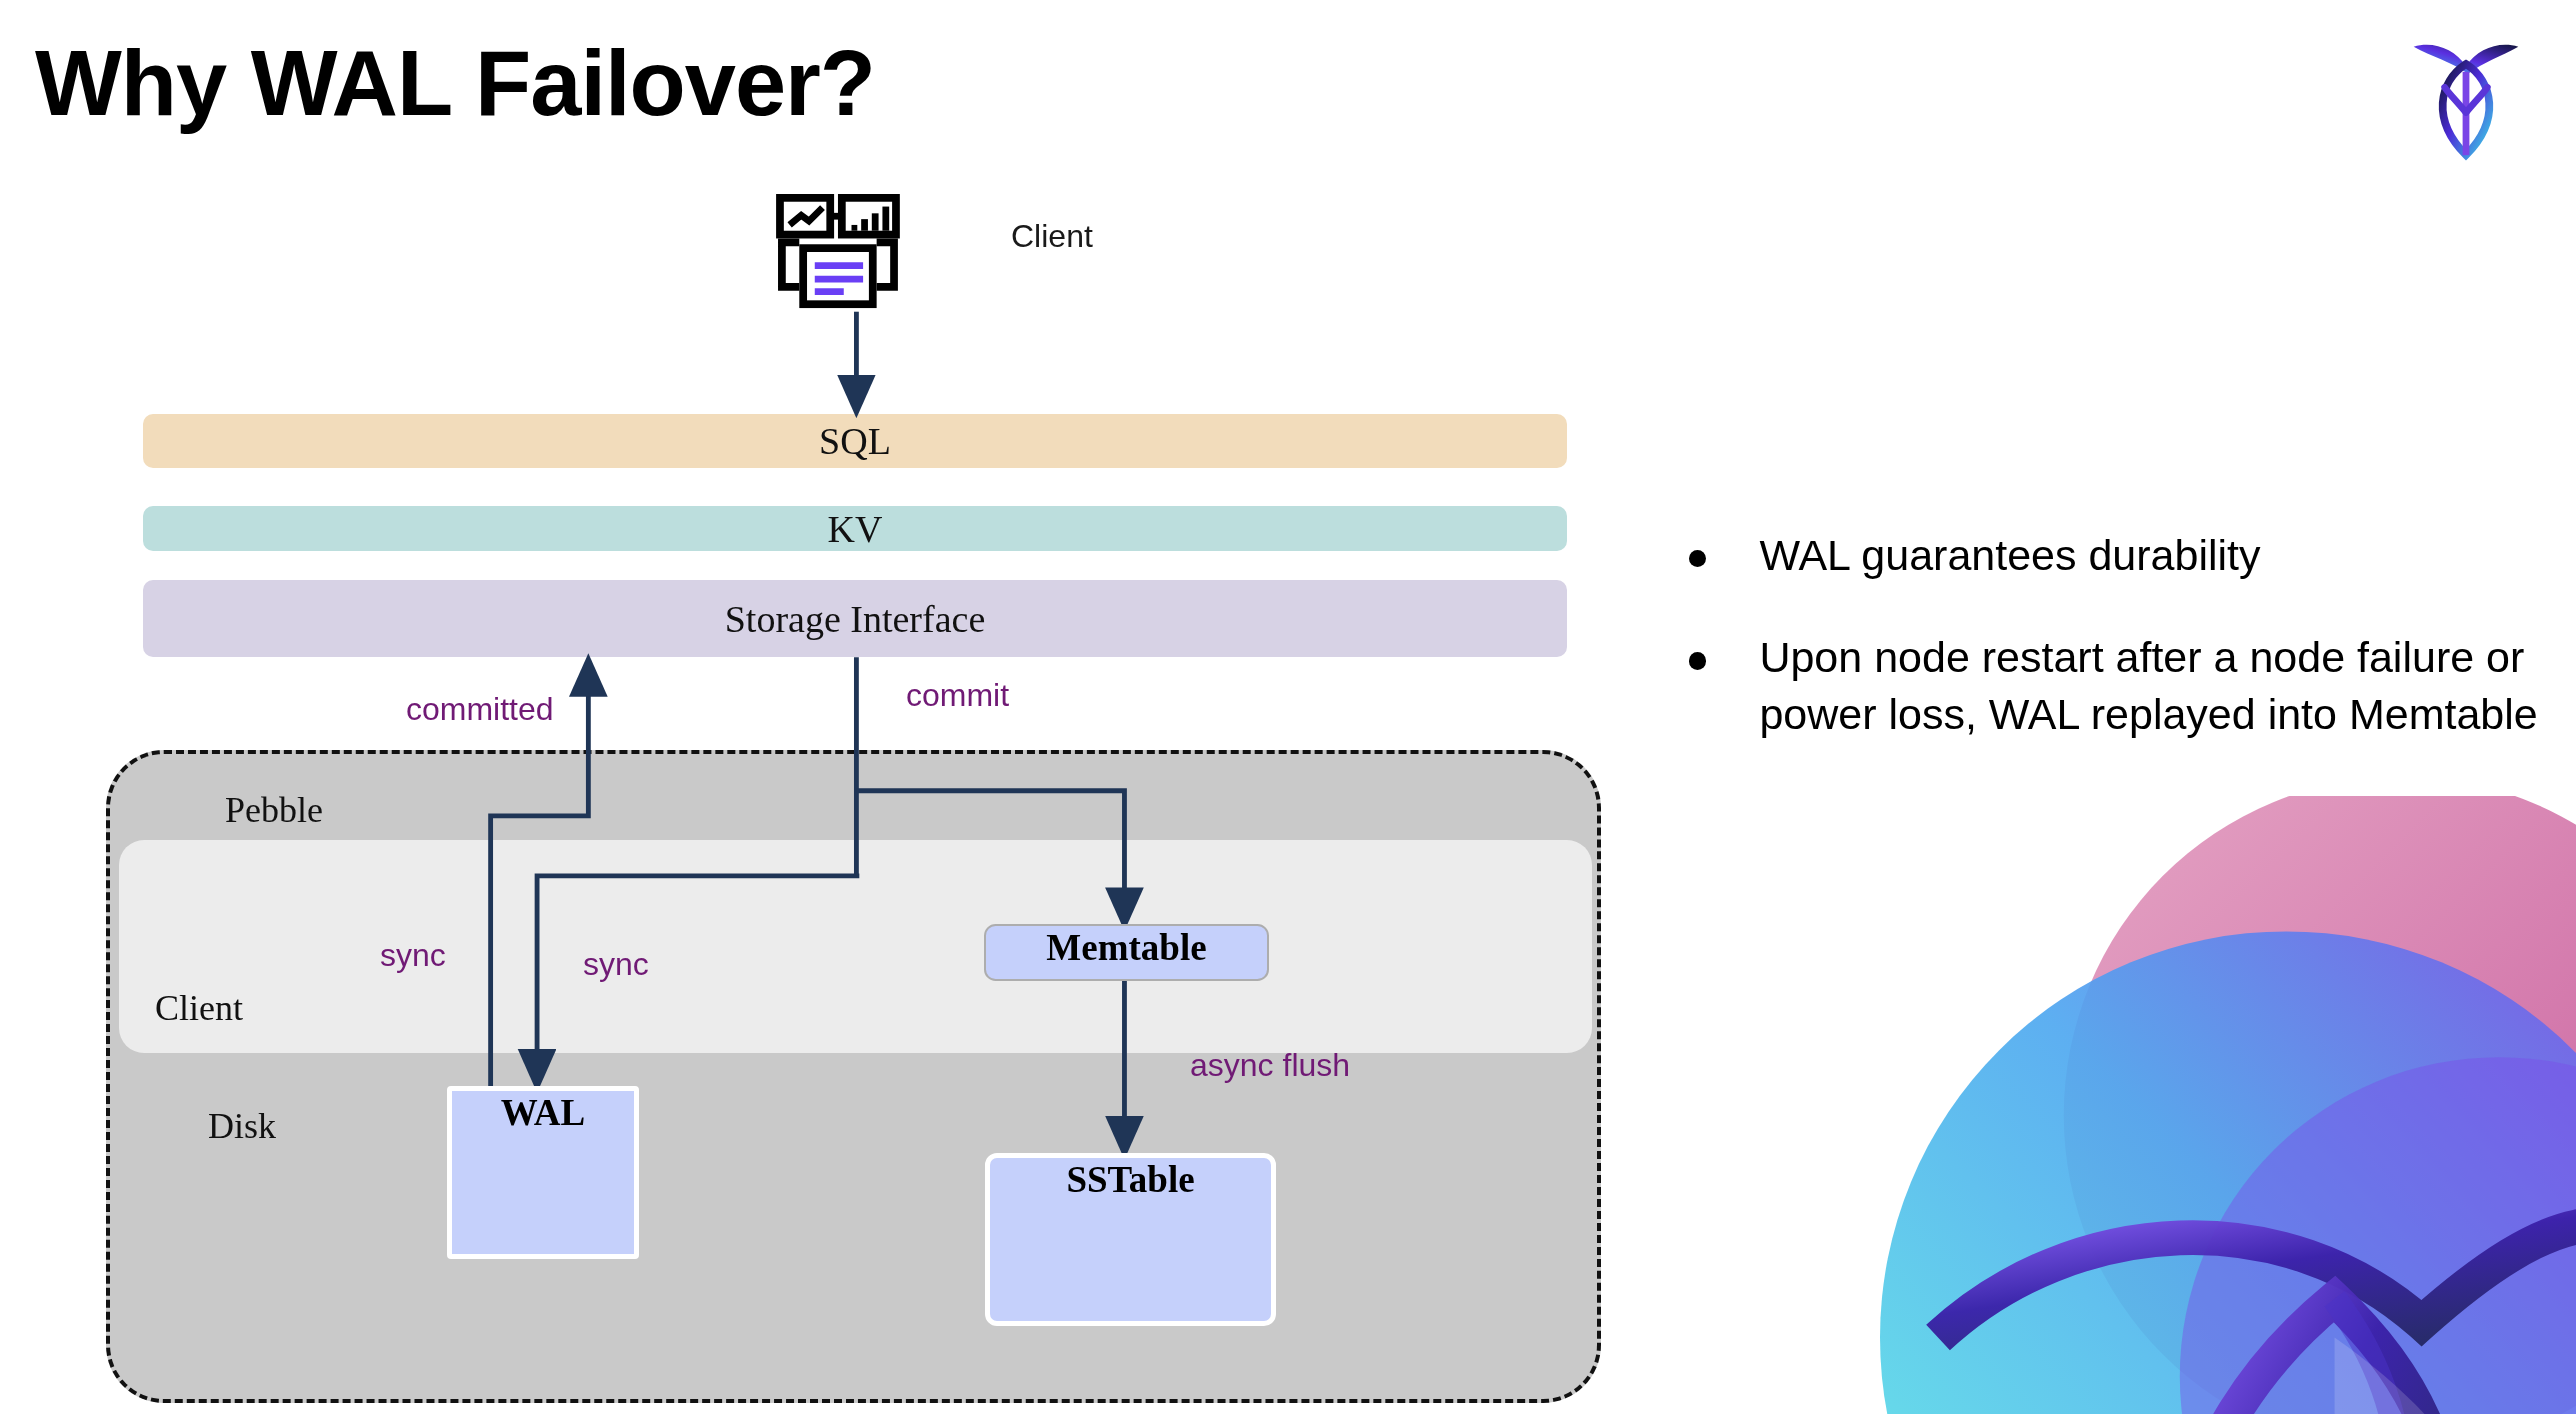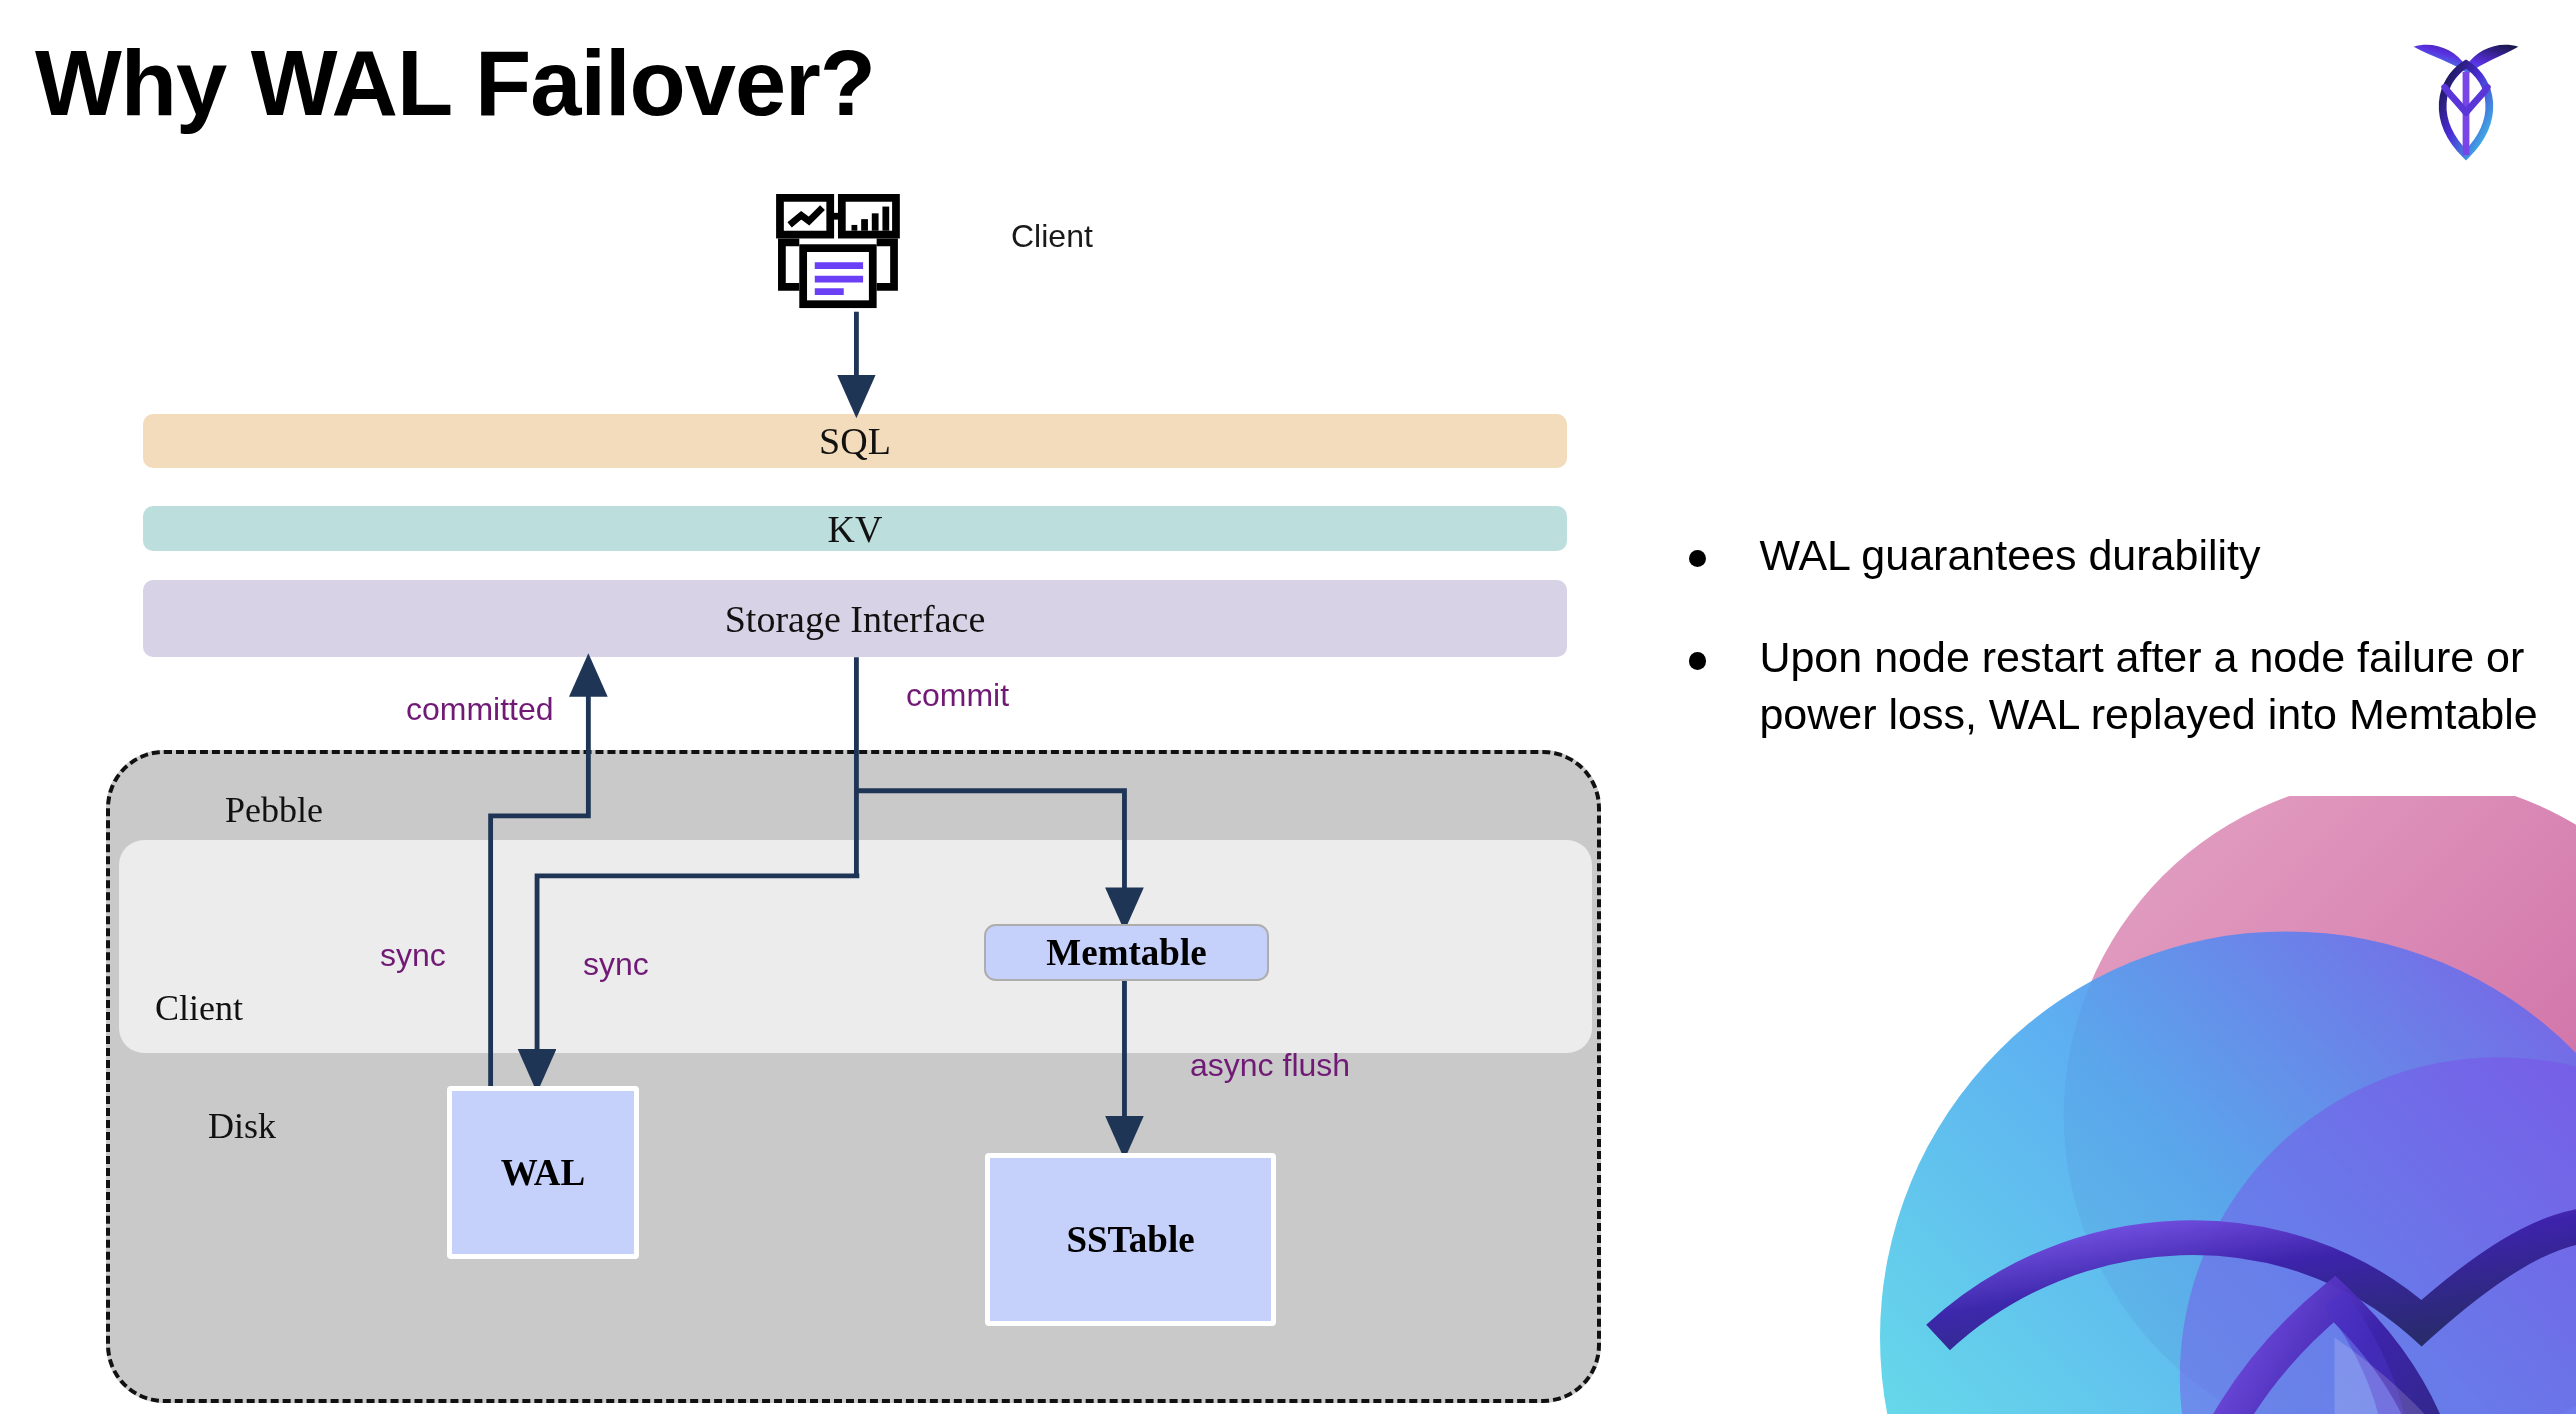--- a/index.html
+++ b/index.html
@@ -41,27 +41,27 @@
                 font-family:"Liberation Serif",serif;}
   .memory{position:absolute;left:119px;top:840px;width:1473px;height:213px;
           background:#ececec;border-radius:25px;}
   .memory-label{position:absolute;left:155px;top:987px;font-size:36px;color:#111;
                 font-family:"Liberation Serif",serif;}
   .disk-label{position:absolute;left:208px;top:1105px;font-size:36px;color:#111;
               font-family:"Liberation Serif",serif;}
 
   
   .node{position:absolute;background:#c5d0fb;
-        display:flex;align-items:center;justify-content:center;
+        display:flex;align-items:flex-start;justify-content:center;
         font-family:"Liberation Serif",serif;font-weight:700;color:#000;}
   .node-memtable{left:984px;top:924px;width:281px;height:53px;border-radius:11.6px;
                  border:2.9px solid #adadad;font-size:37px;}
   .node-wal{left:447px;top:1086px;width:182px;height:163px;border-radius:4px;
             border:5.8px solid #fff;font-size:37px;}
-  .node-sstable{left:985px;top:1153px;width:281px;height:163px;border-radius:4px;
+  .node-sstable{left:985px;top:1153px;width:281px;height:163px;border-radius:12px;
                 border:5.8px solid #fff;font-size:37px;}
 
   
   .conn-label{position:absolute;font-size:32px;color:#701a75;
               font-family:"Liberation Sans",sans-serif;white-space:nowrap;}
   .lbl-committed{left:406px;top:691px;}
   .lbl-commit{left:906px;top:677px;}
   .lbl-sync1{left:380px;top:937px;}
   .lbl-sync2{left:583px;top:946px;}
   .lbl-asyncflush{left:1190px;top:1047px;}

